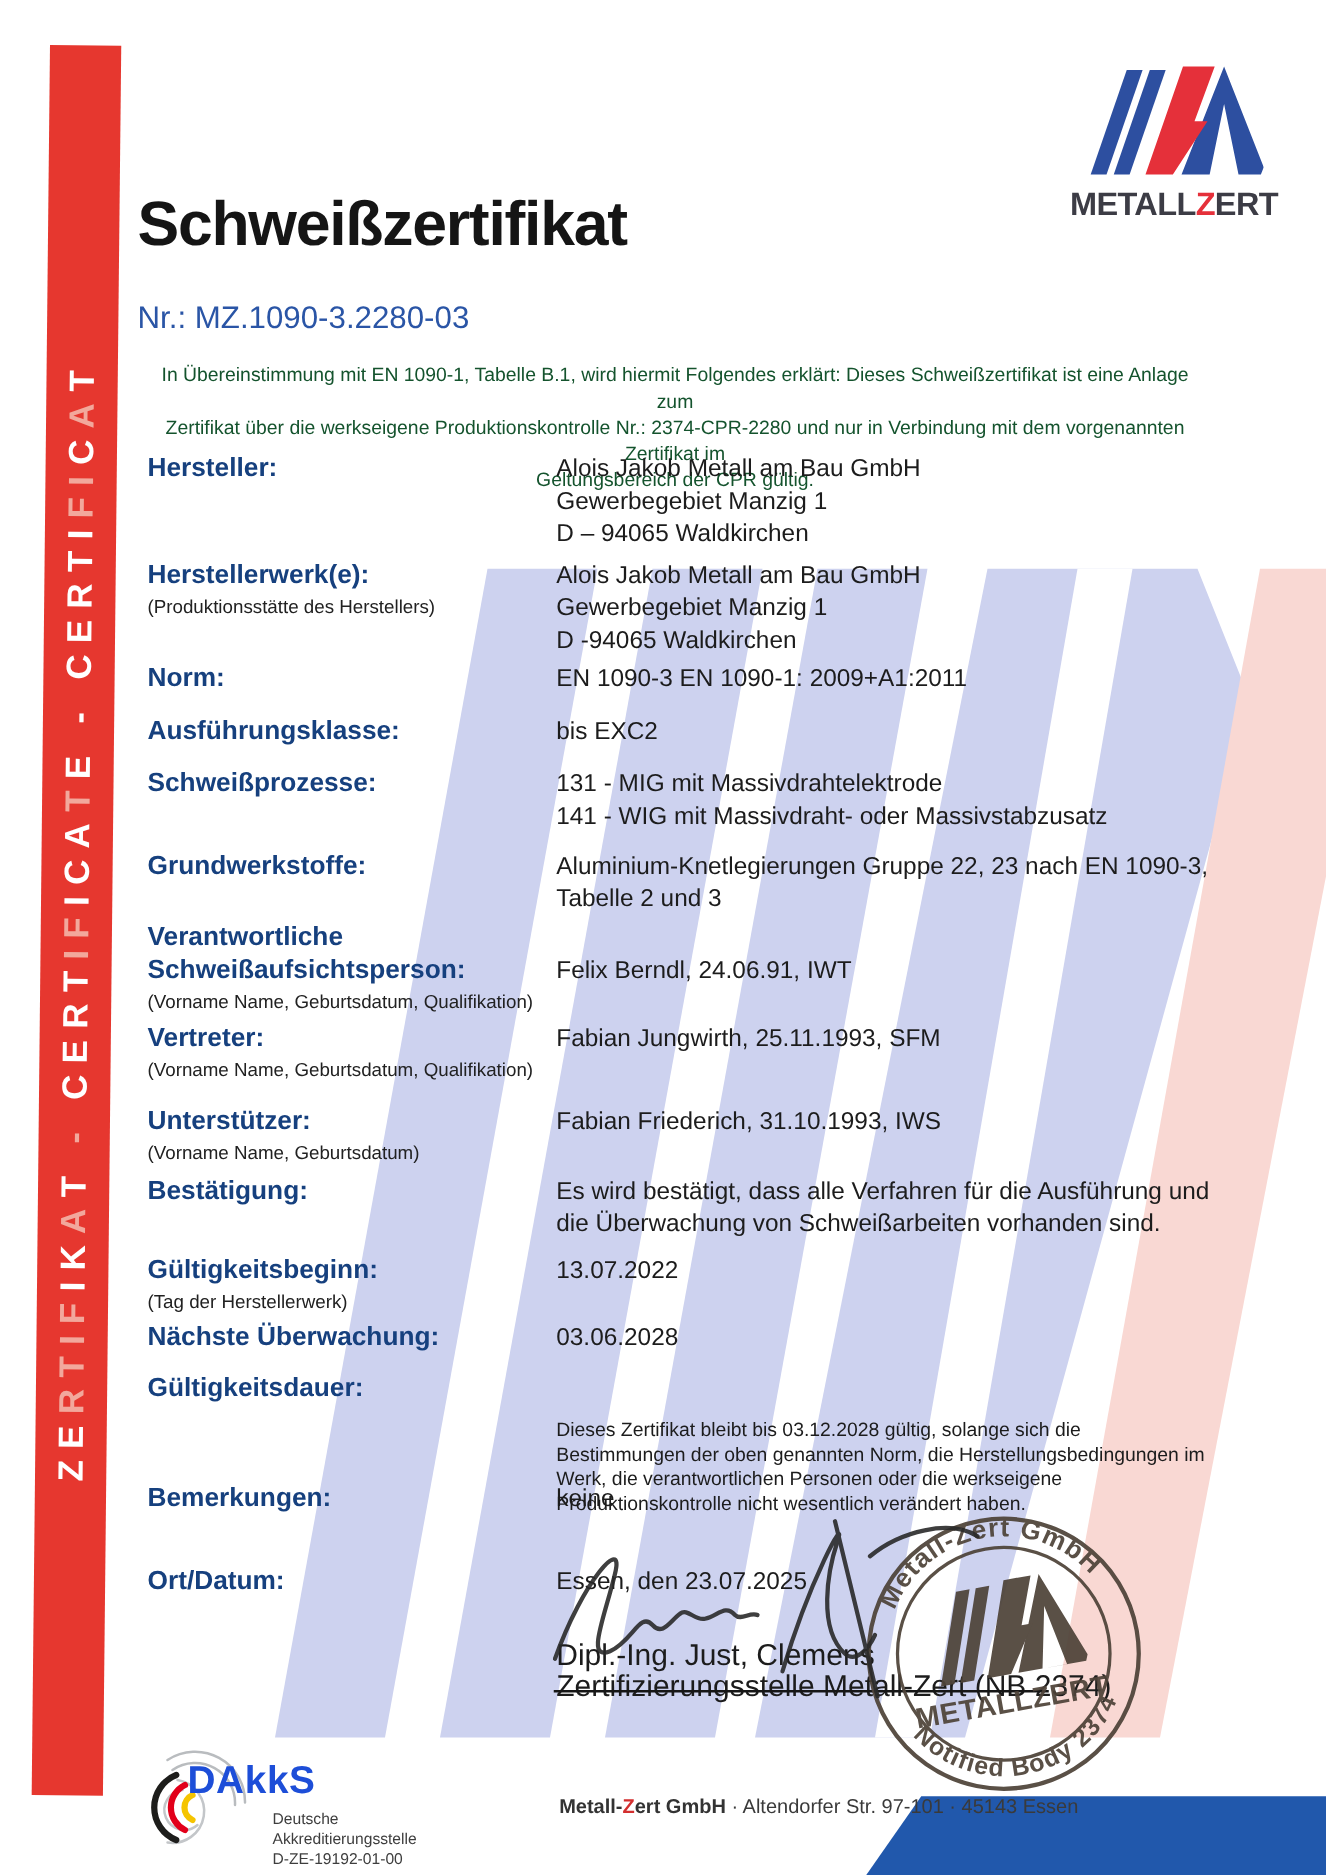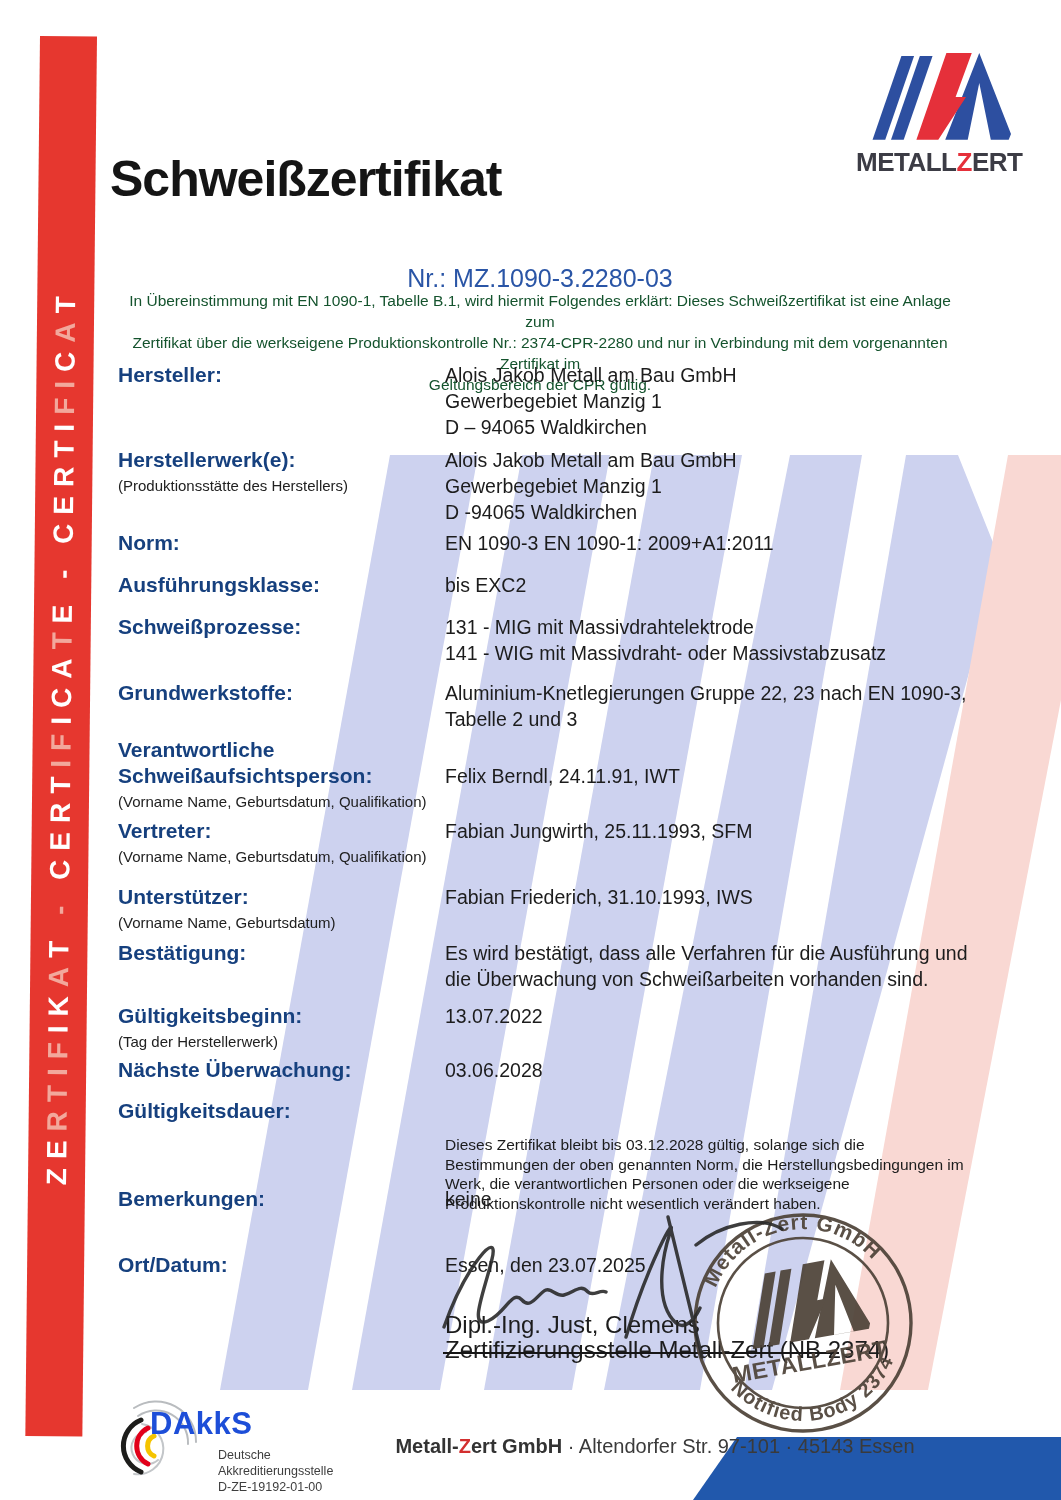--- a/index.html
+++ b/index.html
@@ -38,21 +38,21 @@
     color:#ffffff;white-space:nowrap;
   }
   .banner-text .alt{color:var(--salmon);}
   
   .content{position:absolute;left:110px;top:0;width:860px;z-index:2;}
   .doc-title{
     position:absolute;left:0;top:150px;width:100%;text-align:left;
     font-size:50px;font-weight:bold;letter-spacing:-1px;color:#151515;
   }
   .cert-number{
-    position:absolute;left:0;top:264px;width:100%;text-align:center;
+    position:absolute;left:0;top:240px;width:100%;
     font-size:25px;color:var(--number-blue);
   }
   .intro{
     position:absolute;left:10px;top:290px;width:840px;text-align:center;
     font-size:15.5px;line-height:21px;color:#14532d;
   }
   .logo-block{position:absolute;left:856px;top:46px;width:160px;text-align:center;z-index:4;}
   .logo-wordmark{font-size:26px;font-weight:bold;color:var(--brand-dark);letter-spacing:-0.5px;margin-top:2px;}
   .logo-wordmark .z{color:var(--logo-red);}
   
@@ -68,21 +68,21 @@
   
   .sig-svg{position:absolute;left:430px;top:1205px;z-index:5;}
   .sig-line{position:absolute;left:443px;top:1352px;width:396px;border-top:2px solid #161616;z-index:4;}
   .sig-name{position:absolute;left:445px;top:1312px;font-size:24px;line-height:25px;z-index:3;}
   .stamp{position:absolute;left:683px;top:1210px;z-index:4;opacity:0.93;}
   
   .dakks{position:absolute;left:104px;top:1394px;z-index:3;}
   .dakks-name{position:absolute;left:150px;top:1406px;font-size:31px;font-weight:bold;color:#1d4ed8;letter-spacing:0.5px;z-index:3;}
   .dakks-sub{position:absolute;left:218px;top:1447px;font-size:12.5px;line-height:16px;color:#3e3e3e;z-index:3;}
   .footer-text{position:absolute;left:330px;top:1432px;width:650px;text-align:center;z-index:3;
-    font-size:20px;line-height:28px;color:#3a3a3a;}
+    font-size:16px;line-height:28px;color:#3a3a3a;}
   .footer-text b{color:#333;}
   .footer-text .z{color:#d32f2f;}
 </style>
 </head>
 <body>
 
 <div class="page">
 
   <svg class="watermark" width="1061" height="1500" viewBox="0 0 1061 1500" aria-hidden="true">
     <polygon points="220,1390 390,455 478,455 308,1390" fill="var(--wm-blue)"></polygon>
@@ -134,21 +134,21 @@
       <div class="row" style="top: 614px;">
         <div class="label">Schweißprozesse:</div>
         <div class="value" style="top: 0px;">131 - MIG mit Massivdrahtelektrode<br>141 - WIG mit Massivdraht- oder Massivstabzusatz</div>
       </div>
       <div class="row" style="top: 680px;">
         <div class="label">Grundwerkstoffe:</div>
         <div class="value" style="top: 0px;">Aluminium-Knetlegierungen Gruppe 22, 23 nach EN 1090-3,<br>Tabelle 2 und 3</div>
       </div>
       <div class="row" style="top: 737px;">
         <div class="label">Verantwortliche<br>Schweißaufsichtsperson:<div class="sublabel">(Vorname Name, Geburtsdatum, Qualifikation)</div></div>
-        <div class="value" style="top: 26px;">Felix Berndl, 24.11.91, IWT</div>
+        <div class="value" style="top: 26px;">Felix Berndl, 24.06.91, IWT</div>
       </div>
       <div class="row" style="top: 818px;">
         <div class="label">Vertreter:<div class="sublabel">(Vorname Name, Geburtsdatum, Qualifikation)</div></div>
         <div class="value" style="top: 0px;">Fabian Jungwirth, 25.11.1993, SFM</div>
       </div>
       <div class="row" style="top: 884px;">
         <div class="label">Unterstützer:<div class="sublabel">(Vorname Name, Geburtsdatum)</div></div>
         <div class="value" style="top: 0px;">Fabian Friederich, 31.10.1993, IWS</div>
       </div>
       <div class="row" style="top: 940px;">

